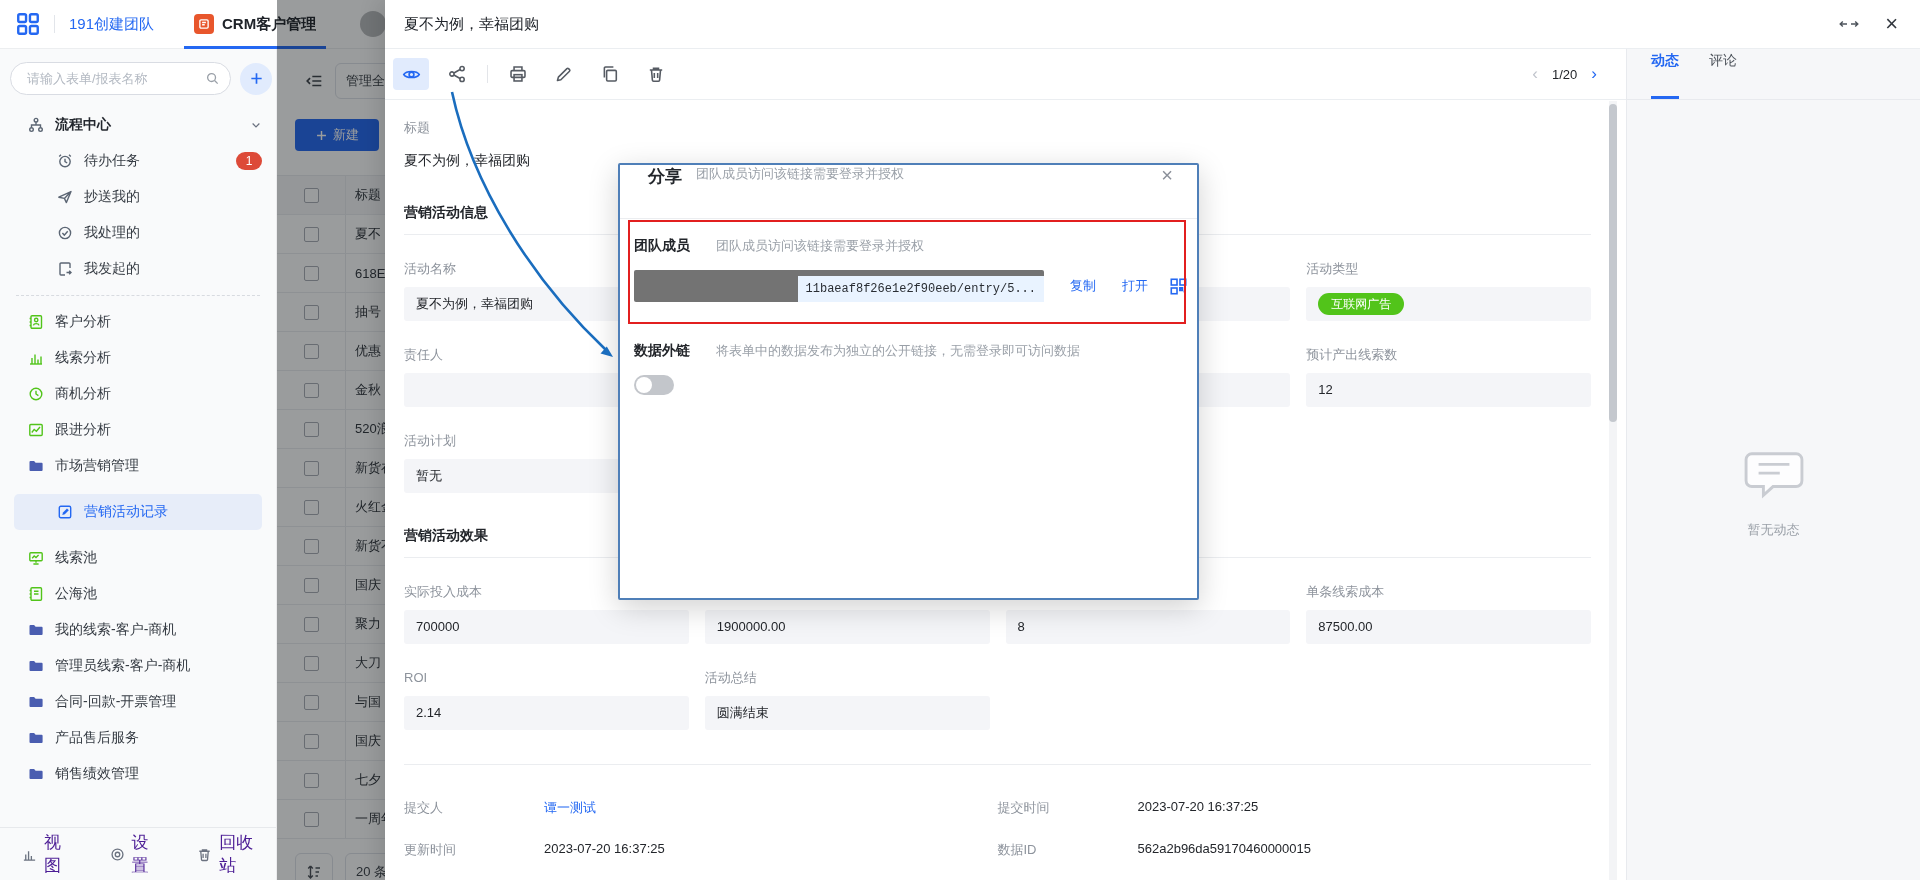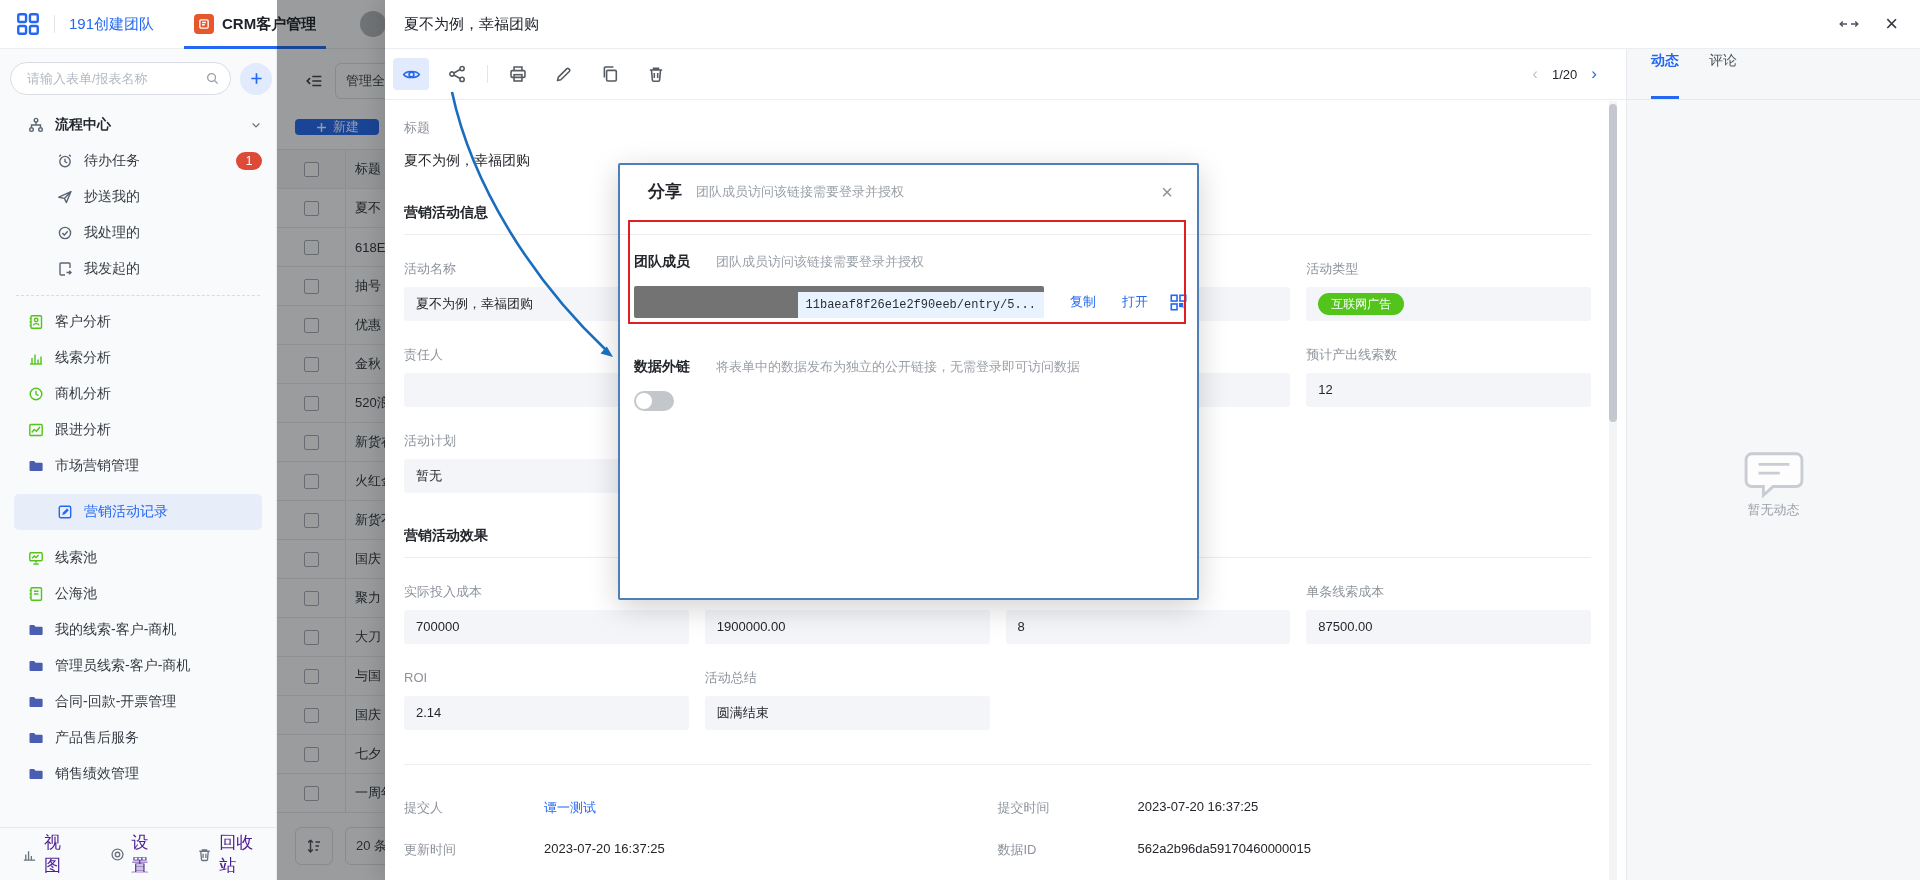--- a/index.html
+++ b/index.html
@@ -34,21 +34,21 @@
   .nav-sep{border-top:1px dashed #d8dbe0;margin:8px 16px;}
   .nav-item.selected{margin:10px 14px;border-radius:5px;background:#e7edf9;color:#2468f2;padding-left:43px;}
   .nav-item.selected .nico{color:#2468f2;}
   .side-footer{position:absolute;left:0;right:0;bottom:0;height:52px;border-top:1px solid #e7e9ec;display:flex;align-items:center;padding:0 22px;gap:44px;background:#f9fafb;}
   .sf-item{display:flex;align-items:center;gap:7px;font-size:17px;color:#4c1d95;cursor:pointer;}
   .sf-item .nico{color:#6b7280;display:flex;}
   
   .listpanel{position:absolute;left:277px;top:49px;width:360px;bottom:0;background:#fff;z-index:3;}
   .lp-toolbar{display:flex;align-items:center;padding:14px 0 0 28px;gap:12px;color:#3c4148;}
   .lp-filter{display:flex;align-items:center;height:34px;border:1px solid #dfe2e8;border-radius:6px;background:#fff;padding:0 10px;font-size:13px;color:#3c4148;white-space:nowrap;overflow:hidden;width:120px;}
-  .new-btn{display:flex;align-items:center;justify-content:center;gap:5px;margin:20px 0 14px 18px;width:84px;height:16px;background:#2468f2;border-radius:4px;color:#fff;font-size:13px;cursor:pointer;}
+  .new-btn{display:flex;align-items:center;justify-content:center;gap:5px;margin:20px 0 24px 18px;width:84px;height:32px;background:#2468f2;border-radius:4px;color:#fff;font-size:13px;cursor:pointer;}
   .ltable{border-top:1px solid #e8eaee;}
   .lrow{display:flex;align-items:center;height:38px;border-bottom:1px solid #ebedf0;}
   .lrow.lhead{background:#f6f7f9;color:#494f57;}
   .lcheck{width:68px;display:flex;justify-content:center;flex:none;border-right:1px solid #e8eaee;align-self:stretch;align-items:center;}
   .cbox{width:15px;height:15px;border:1.5px solid #a9adb5;border-radius:2px;background:#fff;box-sizing:border-box;}
   .ltitle{padding-left:9px;font-size:13px;color:#30353c;white-space:nowrap;overflow:hidden;width:48px;}
   .lp-foot{display:flex;align-items:center;gap:12px;margin:14px 0 0 18px;}
   .sortbtn{width:36px;height:36px;border:1px solid #dfe2e8;border-radius:6px;background:#fff;display:flex;align-items:center;justify-content:center;color:#4a4f57;}
   .psize{display:flex;align-items:center;height:36px;border:1px solid #dfe2e8;border-radius:6px;background:#fff;padding:0 10px;font-size:13px;color:#3c4148;white-space:nowrap;overflow:hidden;}
   .dim{position:absolute;left:277px;top:0;width:108px;bottom:0;background:rgba(15,18,22,0.42);z-index:4;}
@@ -79,25 +79,25 @@
   .meta-val{color:#23262b;}
   .meta-val.link{color:#2468f2;cursor:pointer;}
   .scrollbar{position:absolute;left:1224px;top:101px;width:8px;bottom:0;background:#f3f4f6;}
   .thumb{position:absolute;left:0;top:3px;width:8px;height:318px;background:#c4c8ce;border-radius:4px;}
   
   .apanel{position:absolute;right:0;top:49px;width:293px;bottom:0;background:#f6f7f9;border-left:1px solid #e8eaee;}
   .ap-tabs{height:51px;border-bottom:1px solid #e8eaee;display:flex;align-items:flex-end;padding-left:24px;gap:30px;box-sizing:border-box;}
   .ap-tab{font-size:14px;color:#4e545c;padding-bottom:29px;position:relative;cursor:pointer;}
   .ap-tab.active{color:#2468f2;font-weight:bold;}
   .ap-tab.active::after{content:"";position:absolute;left:0;bottom:0;width:28px;height:3px;background:#2468f2;}
-  .empty{position:absolute;left:0;right:0;top:400px;display:flex;flex-direction:column;align-items:center;gap:0;}
+  .empty{position:absolute;left:0;right:0;top:400px;display:flex;flex-direction:column;align-items:center;gap:20px;}
   .empty-txt{font-size:13px;color:#9aa0a8;}
   
   .dialog{position:absolute;left:618px;top:163px;width:581px;height:437px;background:#fff;border:2px solid #4f7fb8;border-radius:2px;box-sizing:border-box;z-index:30;box-shadow:0 8px 30px rgba(0,0,0,.18);}
-  .dlg-head{position:relative;height:53px;border-bottom:1px solid #ebedf0;display:flex;align-items:center;padding:0 24px 16px 28px;}
+  .dlg-head{position:relative;height:53px;border-bottom:1px solid #ebedf0;display:flex;padding:0 24px 0 28px;}
   .dlg-title{font-size:17px;font-weight:bold;color:#23262b;}
   .dlg-sub{font-size:13px;color:#9aa0a8;margin-left:14px;}
   .dlg-close{margin-left:auto;color:#8b909a;font-size:20px;line-height:1;cursor:pointer;}
   .redbox{position:absolute;left:8px;top:55px;width:554px;height:100px;border:2px solid #e21f1f;z-index:5;pointer-events:none;}
   .dlg-body{position:relative;padding:18px 4px 0 14px;}
   .sec-row{display:flex;align-items:center;gap:26px;}
   .sec-label{font-size:14px;color:#23262b;font-weight:bold;}
   .sec-desc{font-size:13px;color:#9aa0a8;}
   .link-row{display:flex;align-items:center;margin-top:15px;}
   .link-input{width:410px;height:32px;background:#737373;border-radius:2px;position:relative;display:flex;align-items:flex-end;justify-content:flex-end;font-family:Liberation Mono, monospace;}

